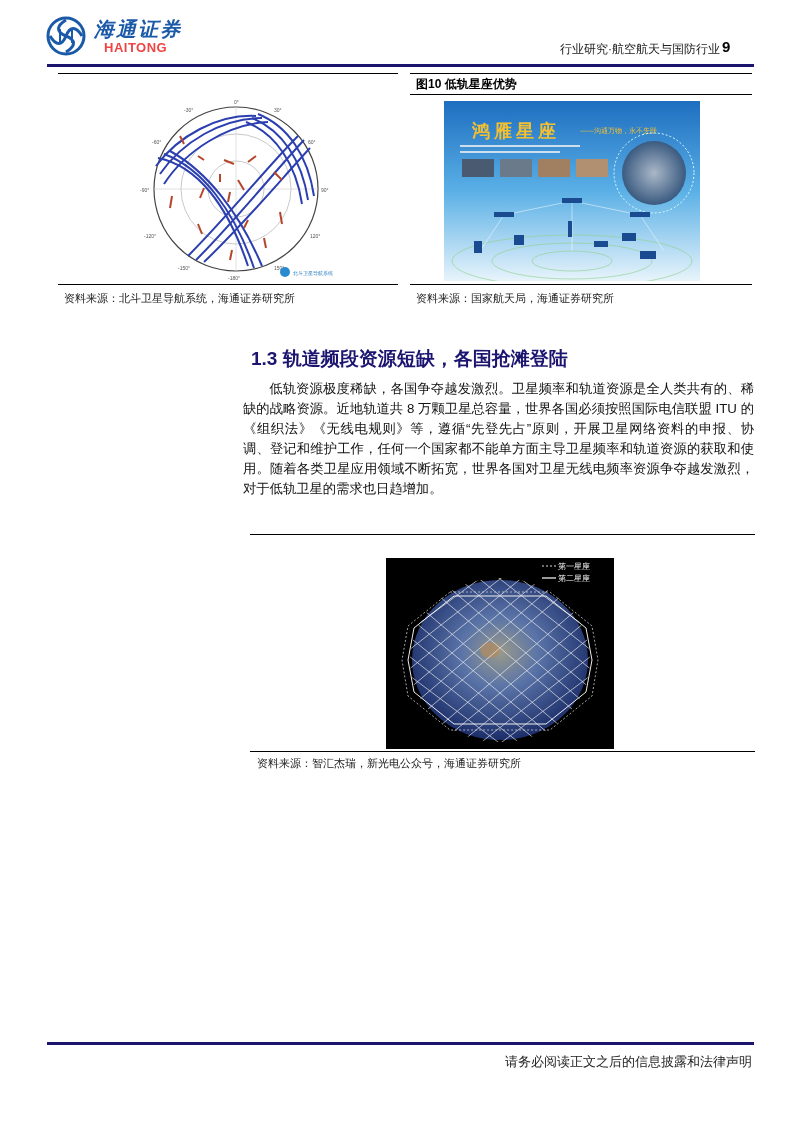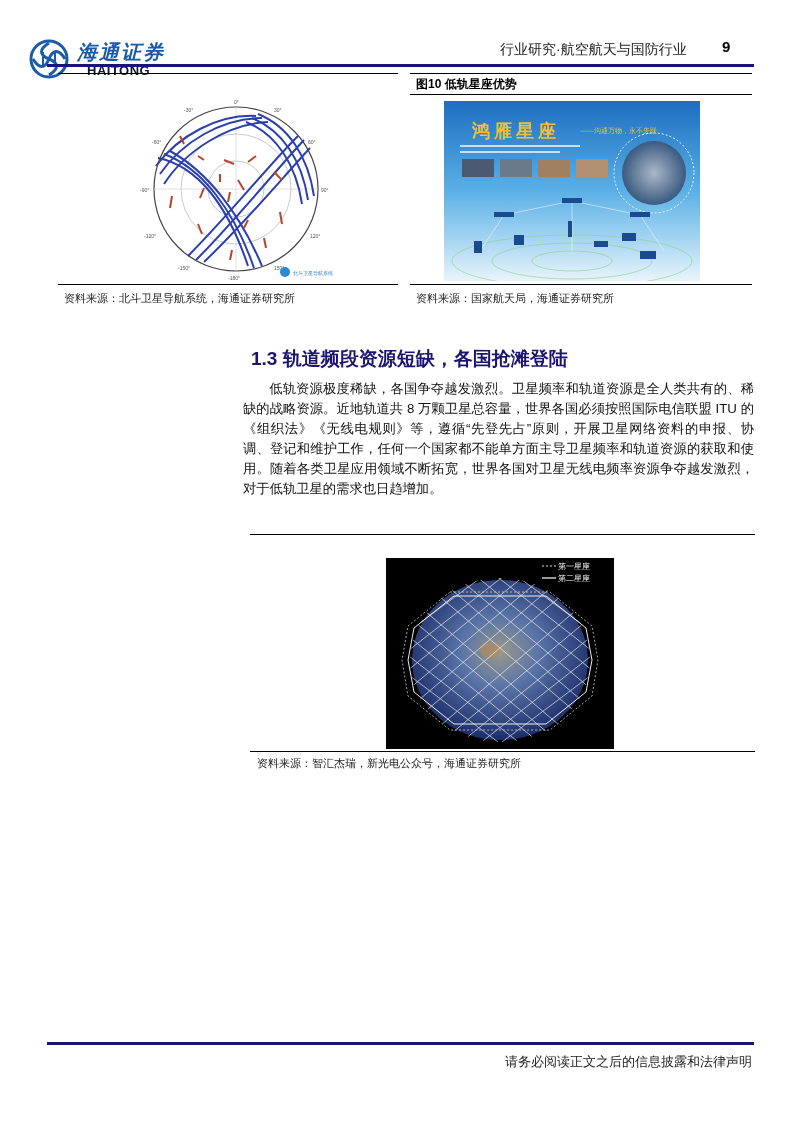--- a/index.html
+++ b/index.html
@@ -1,23 +1,23 @@
 <!DOCTYPE html>
 <html><head>
 <meta charset="utf-8">
 <style>
   html,body{margin:0;padding:0;background:#fff;}
   body{width:794px;height:1123px;position:relative;overflow:hidden;font-family:"Liberation Sans","DejaVu Sans",sans-serif;color:#000;}
   .abs{position:absolute;}
   
-  .logo{left:29px;top:14px;width:200px;height:44px;margin-top:23px;}
+  .logo{left:46px;top:14px;width:200px;height:44px;}
   .logo-mark{left:0;top:2px;width:40px;height:40px;}
   .logo-cn{left:48px;top:2px;font-size:20px;font-style:italic;font-weight:bold;color:#1a5aa8;letter-spacing:2px;font-family:"DejaVu Serif",serif;}
-  .logo-en{left:58px;top:26px;font-size:13px;font-weight:bold;color:#0f172a;letter-spacing:0.5px;}
-  .hdr-title{left:500px;top:41px;width:220px;text-align:left;font-size:14px;color:#222;}
+  .logo-en{left:58px;top:26px;font-size:13px;font-weight:bold;color:#ef4444;letter-spacing:0.5px;}
+  .hdr-title{left:500px;top:41px;width:220px;text-align:right;font-size:12px;color:#222;}
   .hdr-page{left:722px;top:38px;font-size:15px;font-weight:bold;color:#000;}
   .rule-top{left:47px;top:64px;width:707px;height:3px;background:#1b1570;}
   .rule-bottom{left:47px;top:1042px;width:707px;height:3px;background:#1b1570;}
   .footer-text{left:450px;top:1053px;width:302px;text-align:right;font-size:13px;color:#222;}
   
   .fig{border-top:1.5px solid #000;border-bottom:1.5px solid #000;}
   .fig-title{position:absolute;left:0;right:0;top:0;height:21px;border-bottom:1.5px solid #000;font-size:12px;font-weight:bold;line-height:21px;padding-left:6px;box-sizing:border-box;}
   .src{font-size:11px;color:#222;}
   
   .sec-h{left:251px;top:346px;font-size:19px;font-weight:bold;color:#1b1570;}

